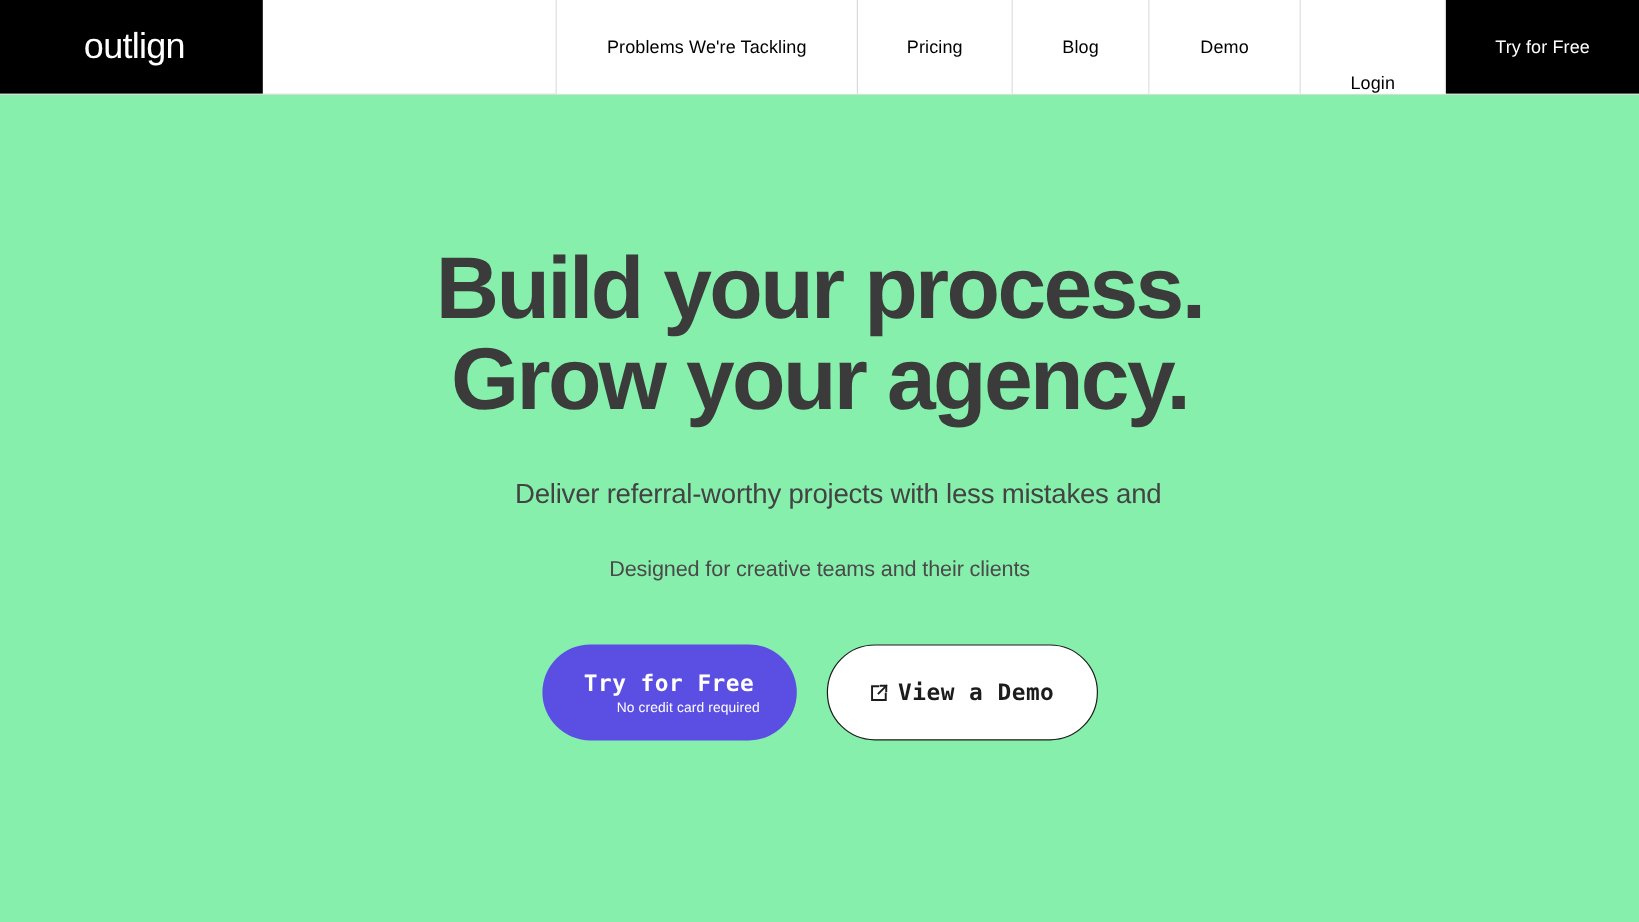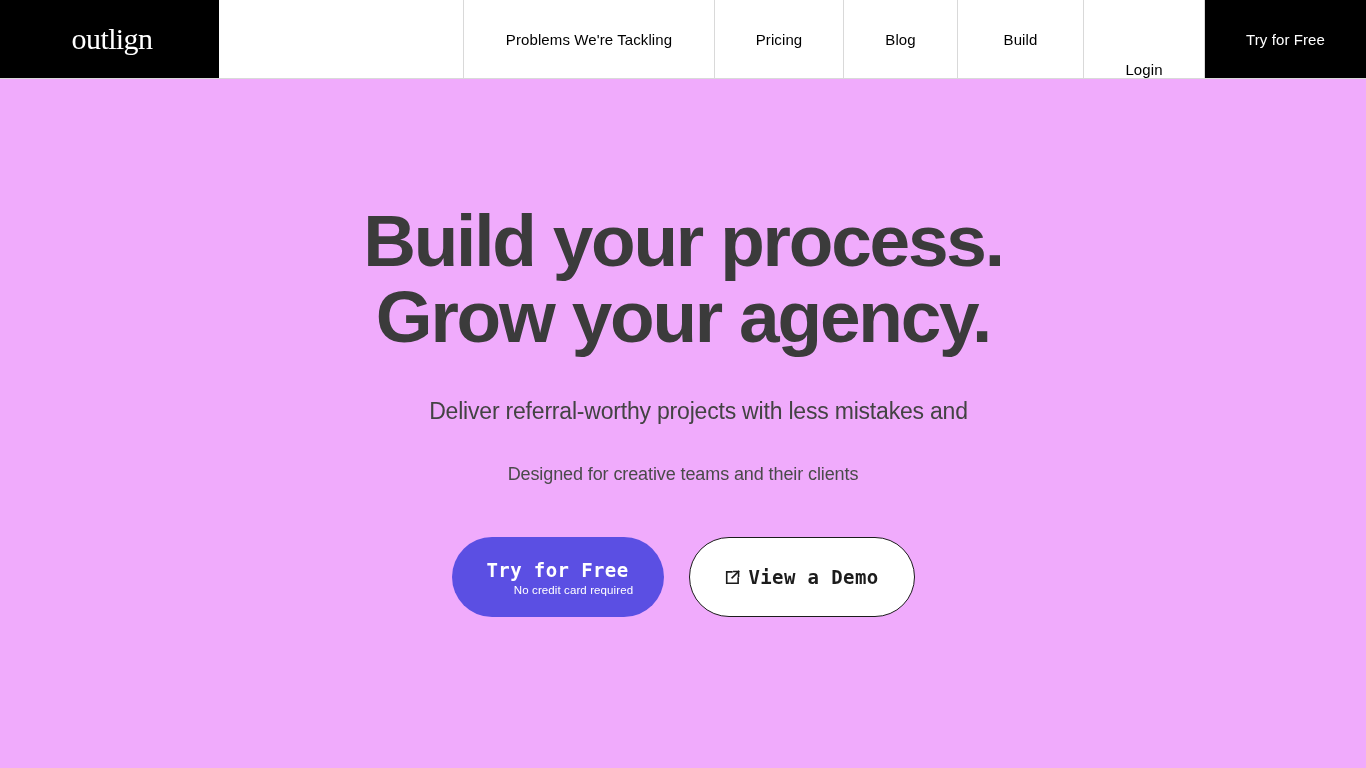--- a/index.html
+++ b/index.html
@@ -36,21 +36,21 @@
     flex: 0 0 219px;
   }
 
   .logo-text {
     color: #ffffff;
     font-size: 30px;
     font-weight: 400;
     letter-spacing: -0.6px;
     line-height: 1;
     padding-left: 5px;
-    font-family: Liberation Serif, serif;
+    font-family: Liberation Sans, sans-serif;
   }
 
   .nav-spacer {
     flex: 0 0 245px;
     border-right: 1px solid #d9d9d9;
   }
 
   .nav-item {
     display: flex;
     align-items: center;
@@ -83,21 +83,21 @@
     cursor: pointer;
   }
 
   
   .hero {
     width: 1366px;
     height: 689px;
     display: flex;
     flex-direction: column;
     align-items: center;
-    background: #f0abfc;
+    background: #86efac;
   }
 
   .hero-title {
     margin-top: 124px;
     text-align: center;
     color: #3b3b3b;
     font-size: 73px;
     font-weight: 700;
     line-height: 76px;
     letter-spacing: -2.2px;
@@ -216,21 +216,21 @@
 
   <a class="nav-item w-pricing">
     <span>Pricing</span>
   </a>
 
   <a class="nav-item w-blog">
     <span>Blog</span>
   </a>
 
   <a class="nav-item w-demo">
-    <span>Build</span>
+    <span>Demo</span>
   </a>
 
   <a class="nav-item w-login">
     <span>Login</span>
   </a>
 
   <a class="nav-cta">
     <span>Try for Free</span>
   </a>
 

